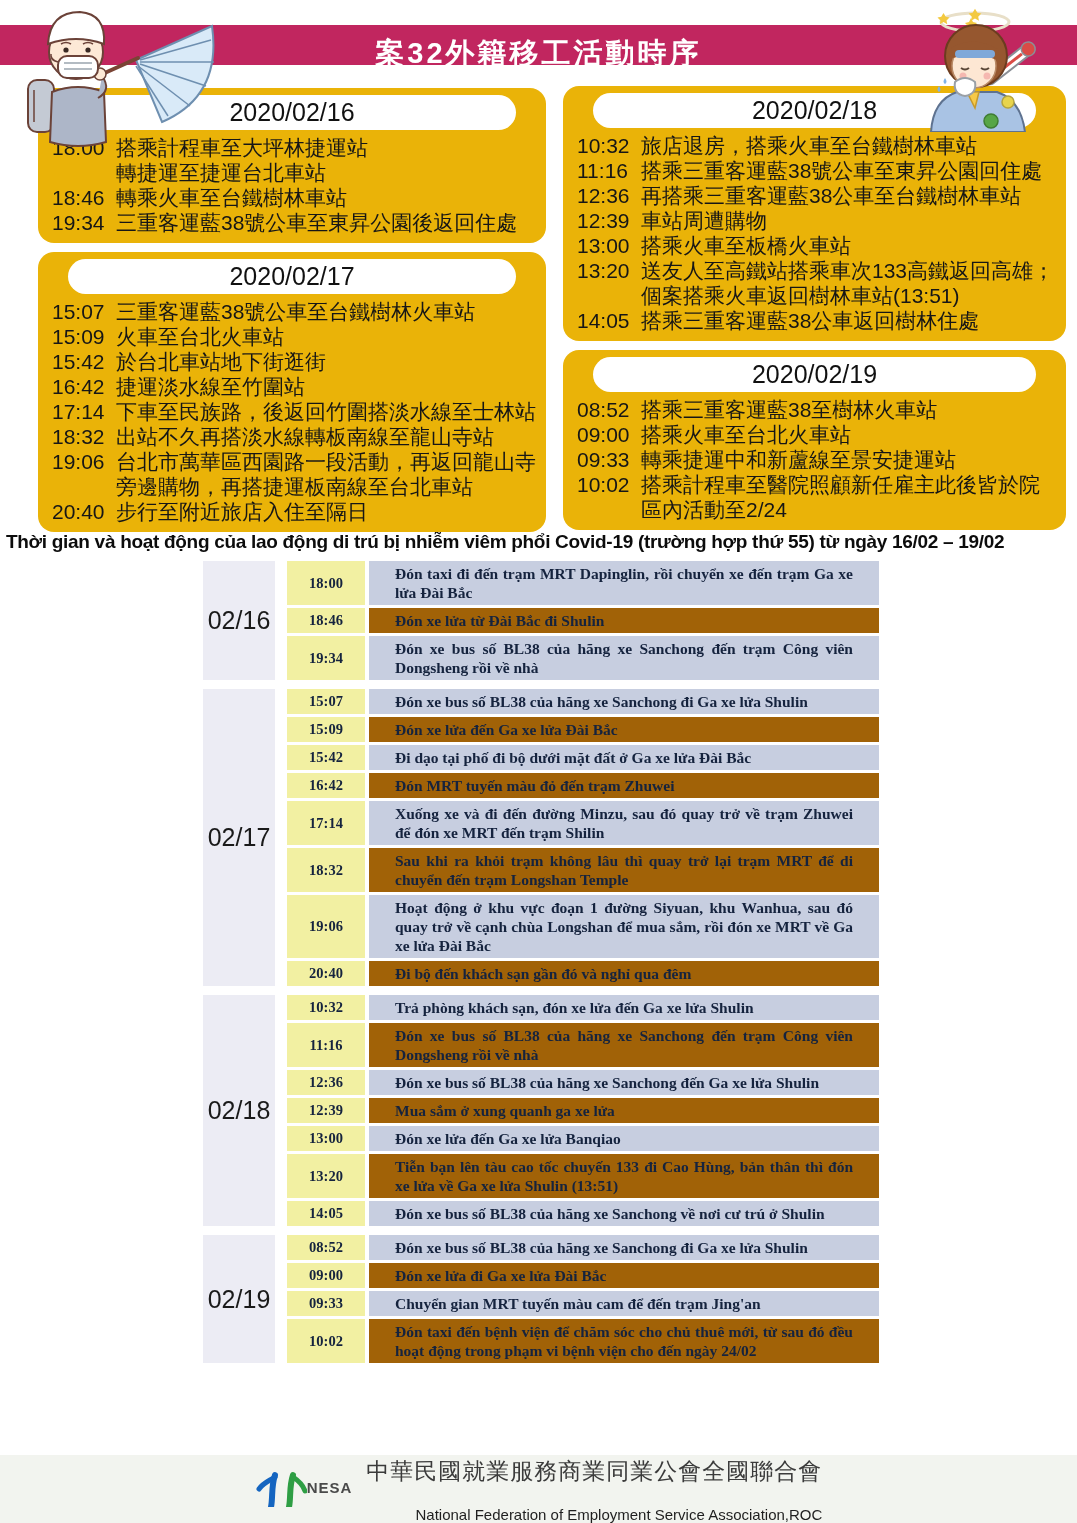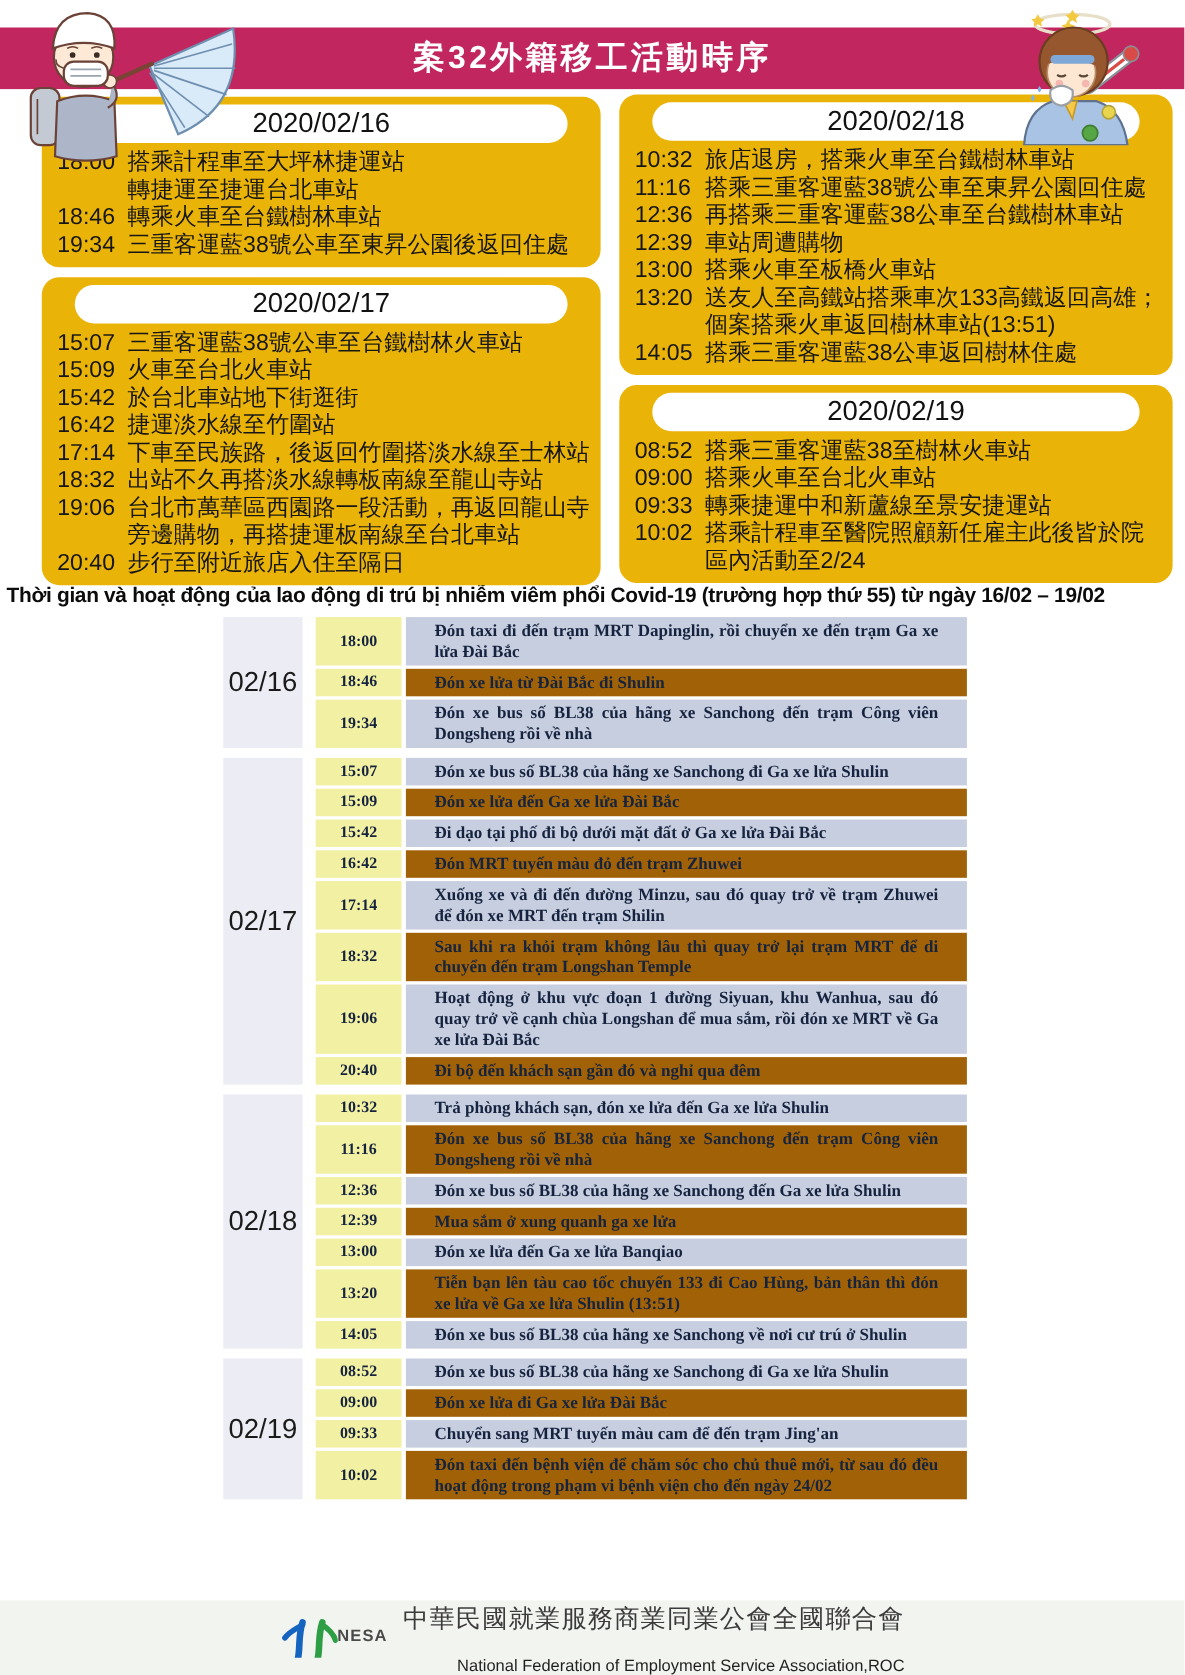--- a/index.html
+++ b/index.html
@@ -1,20 +1,20 @@
 <!DOCTYPE html>
 <html><head>
 <meta charset="utf-8">
 <style>
   html,body{margin:0;padding:0;background:#ffffff;}
   #page{position:relative;width:1077px;height:1523px;background:#ffffff;overflow:hidden;
         font-family:"Liberation Sans",sans-serif;}
 
   
-  .header-bar{position:absolute;top:25px;left:0;width:1077px;height:56px;background:#C1265F;z-index:1;}
+  .header-bar{position:absolute;top:25px;left:0;width:1077px;height:40px;background:#C1265F;z-index:1;}
   .header-title{width:100%;text-align:center;line-height:56px;color:#ffffff;font-size:29px;
                 font-weight:bold;letter-spacing:3px;}
   .illus{position:absolute;z-index:3;}
   #illus-left{top:0;left:6px;}
   #illus-right{top:4px;right:2px;}
 
   
   .col{position:absolute;display:flex;flex-direction:column;gap:9px;z-index:2;}
   #col-left{top:88px;left:38px;width:508px;}
   #col-right{top:86px;left:563px;width:503px;}
@@ -365,21 +365,21 @@
           <div class="trow dark">
             <div class="ttime">08:52</div>
             <div class="tdesc">Đón xe bus số BL38 của hãng xe Sanchong đi Ga xe lửa Shulin</div>
           </div>
           <div class="trow light">
             <div class="ttime">09:00</div>
             <div class="tdesc">Đón xe lửa đi Ga xe lửa Đài Bắc</div>
           </div>
           <div class="trow dark">
             <div class="ttime">09:33</div>
-            <div class="tdesc">Chuyển sang  MRT tuyến màu cam để đến trạm Jing'an</div>
+            <div class="tdesc">Chuyển gian  MRT tuyến màu cam để đến trạm Jing'an</div>
           </div>
           <div class="trow light">
             <div class="ttime">10:02</div>
             <div class="tdesc">Đón taxi đến bệnh viện để chăm sóc cho chủ thuê mới, từ sau đó đều hoạt động trong phạm vi bệnh viện cho đến ngày 24/02</div>
           </div>
         </div>
       </div>
     </div>
 
   <div class="footer">

